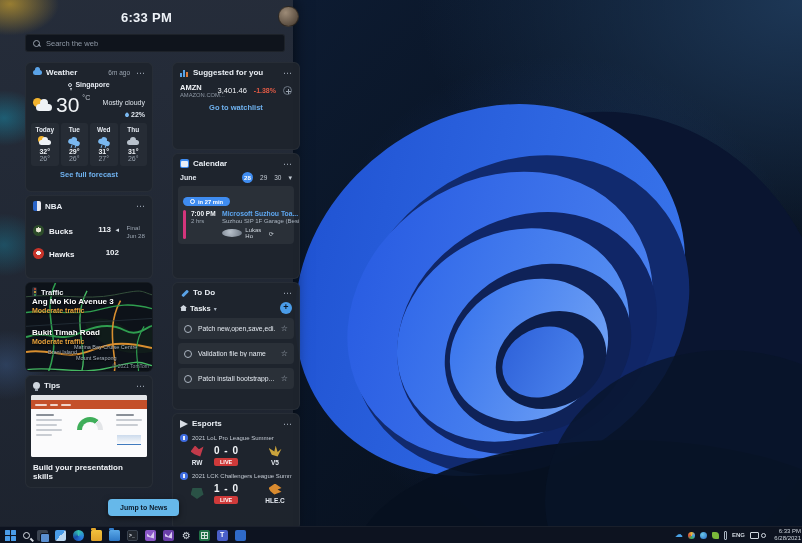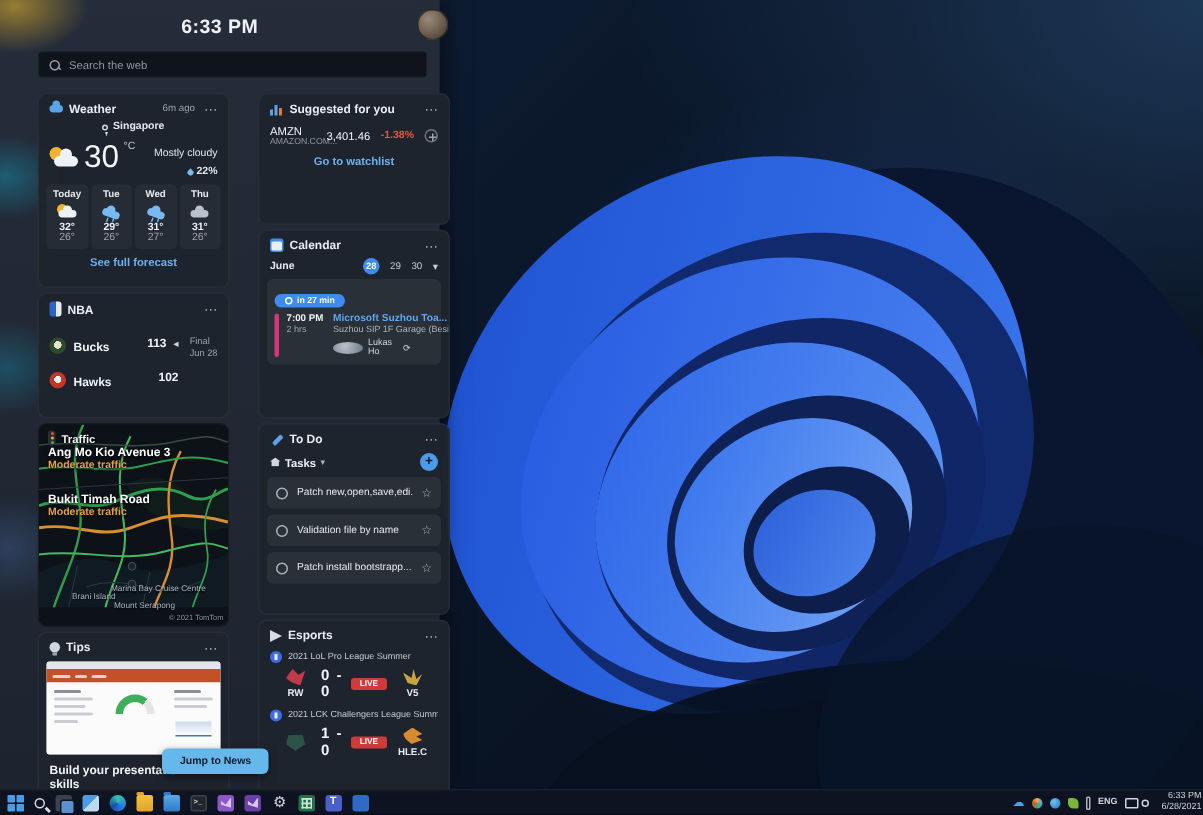--- a/index.html
+++ b/index.html
@@ -101,21 +101,21 @@
   .ficon .cl-bump { left:4px; top:1px; width:6px; height:6px; }
   .ficon.gray .cl-main,.ficon.gray .cl-bump { background:#b9c2cc; }
   .rain i { position:absolute; width:1px; height:3px; background:#7ab8f0; bottom:-2px; transform:rotate(20deg); }
   .rain i:nth-child(3) { left:4px; } .rain i:nth-child(4) { left:8px; }
   .fday .hi { font-size:7px; color:#eef2f6; font-weight:700; margin-top:1px; }
   .fday .lo { font-size:7px; color:#9aa4b0; }
 
   
   .stock-row { display:flex; align-items:center; padding:3px 7px; gap:4px; }
   .s-left { flex:1 1 auto; min-width:0; }
-  .s-sym { font-size:7.5px; font-weight:400; color:#f0f3f7; }
+  .s-sym { font-size:7.5px; font-weight:700; color:#f0f3f7; }
   .s-name { font-size:5.8px; color:#8d97a4; white-space:nowrap; }
   .s-price { font-size:7.5px; font-weight:400; color:#f0f3f7; }
   .s-chg { font-size:7px; font-weight:700; color:#e05a45; margin-left:3px; }
   .s-add { width:9px; height:9px; border:1px solid #6b7582; border-radius:50%; position:relative; margin-left:3px; flex:0 0 auto; }
   .s-add::before,.s-add::after { content:""; position:absolute; background:#9aa4b0; }
   .s-add::before { left:2px; top:3.5px; width:5px; height:1px; }
   .s-add::after { left:3.5px; top:2px; width:1px; height:5px; }
 
   
   .nba-body { position:relative; padding:4px 7px 0; }
@@ -198,21 +198,21 @@
   .tip-caption { font-size:8px; font-weight:700; color:#f0f3f7; padding:6px 7px 4px; }
 
   
   .match { padding:1px 7px 3px; }
   .league-row { display:flex; align-items:center; gap:4px; margin:2px 0 3px; }
   .league-ic { width:8px; height:8px; border-radius:50%; background:#3f6ce0; position:relative; flex:0 0 auto; }
   .league-ic::after { content:""; position:absolute; left:3px; top:2px; width:2px; height:4px; background:#e8edf5; }
   .league-name { font-size:6px; color:#c3cad3; white-space:nowrap; overflow:hidden; }
   .match-grid { display:flex; align-items:center; }
   .m-side { width:34px; display:flex; flex-direction:column; align-items:center; gap:2px; }
-  .m-center { flex:1; display:flex; flex-direction:row; align-items:center; gap:2px; }
+  .m-center { flex:1; display:flex; flex-direction:column; align-items:flex-start; gap:2px; }
   .m-score { font-size:10px; font-weight:700; color:#f2f5f8; letter-spacing:1px; }
   .live { background:#cf3a3a; color:#fff; font-size:5.5px; font-weight:700; padding:1px 6px; border-radius:2px; }
   .m-name { font-size:6.5px; font-weight:700; color:#e4e9f0; }
   .mlogo { width:13px; height:11px; }
   .mlogo.rw { background:#c23a4a; clip-path:polygon(0 55%,35% 0,65% 35%,100% 10%,75% 100%,30% 80%); }
   .mlogo.v5 { background:#c8a23c; clip-path:polygon(0 20%,45% 55%,55% 0,70% 60%,100% 30%,70% 100%,25% 85%); }
   .mlogo.lck1 { background:#2a5246; clip-path:polygon(15% 0,85% 0,100% 60%,50% 100%,0 60%); }
   .mlogo.hle { background:#d88a2f; clip-path:polygon(0 40%,50% 0,100% 40%,70% 55%,100% 75%,45% 100%,15% 70%); }
 
   
@@ -418,21 +418,21 @@
             <span class="tname">Hawks</span>
             <span class="score-col"><span class="tscore">102</span></span>
           </div>
           <div class="nba-meta">
             <div>Final</div>
             <div>Jun 28</div>
           </div>
         </div>
       </div>
 
-      <div class="card" id="traffic-card" style="height:136px">
+      <div class="card" id="traffic-card" style="height:90px">
         <svg id="traffic-map" viewBox="0 0 128 124" preserveAspectRatio="none">
           <rect width="128" height="124" fill="#0d1219"></rect>
           <path d="M0,100 Q30,85 55,95 T128,88 L128,124 L0,124 Z" fill="#101a22"></path>
           <path d="M60,40 Q80,30 100,45 T128,40 L128,70 Q100,75 80,62 T60,40 Z" fill="#12231a" opacity=".6"></path>
           <path d="M0,55 C20,48 35,60 52,52 S85,40 100,48 125,42 128,44" stroke="#2f9e4f" stroke-width="2" fill="none"></path>
           <path d="M0,70 C25,66 40,78 62,70 S95,58 128,66" stroke="#d98f2f" stroke-width="2" fill="none"></path>
           <path d="M10,124 C18,100 30,80 28,60 S20,20 30,0" stroke="#2f9e4f" stroke-width="1.6" fill="none"></path>
           <path d="M45,124 C50,104 60,92 58,72 S50,30 62,8" stroke="#45b862" stroke-width="1.4" fill="none"></path>
           <path d="M78,124 C84,108 92,96 90,78 S84,40 96,18" stroke="#d98f2f" stroke-width="1.6" fill="none"></path>
           <path d="M0,30 C25,26 45,34 70,28 S105,20 128,26" stroke="#2f9e4f" stroke-width="1.4" fill="none"></path>

